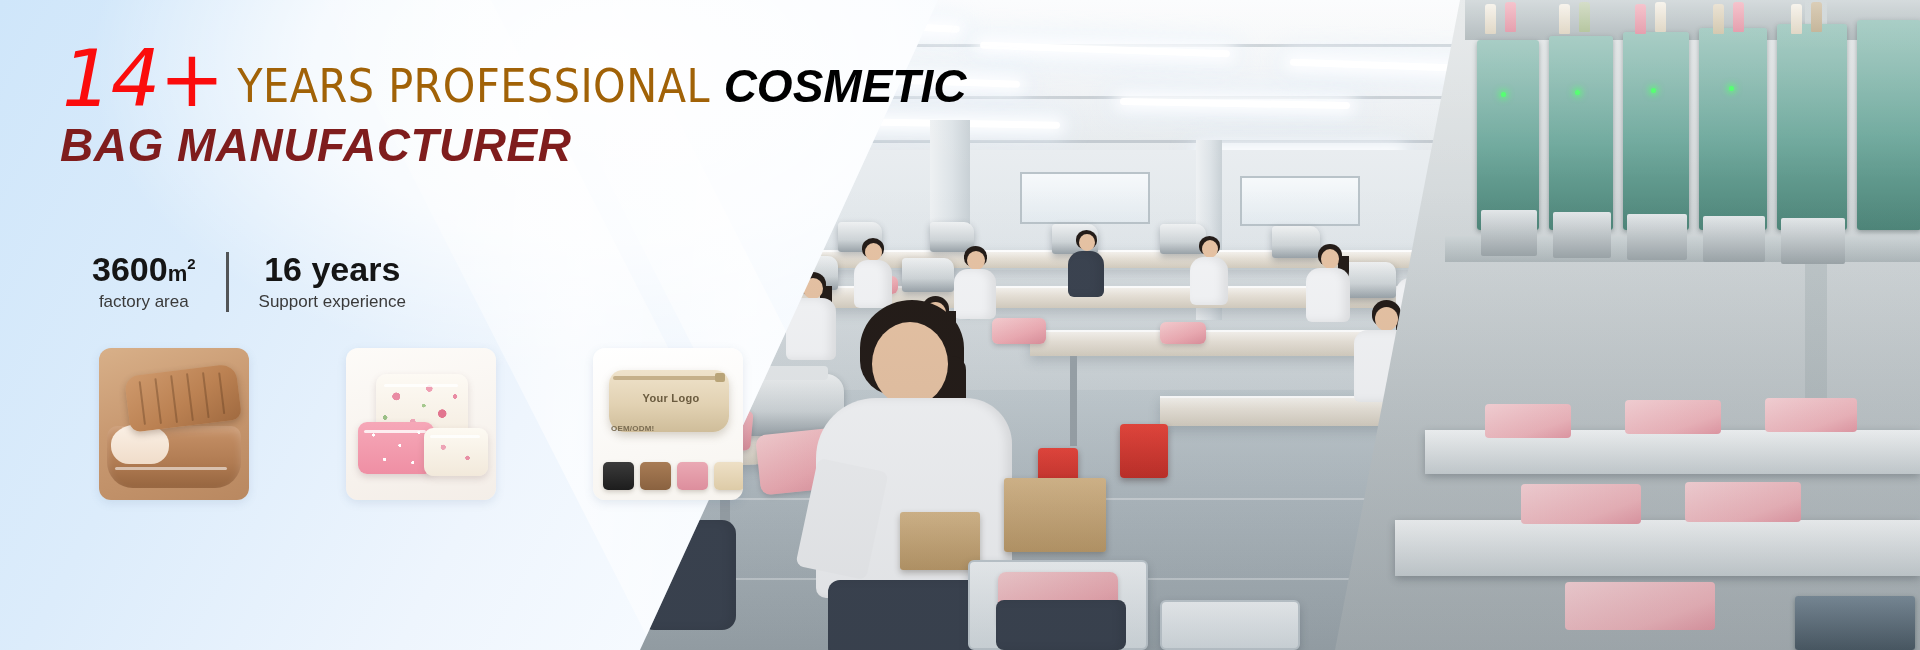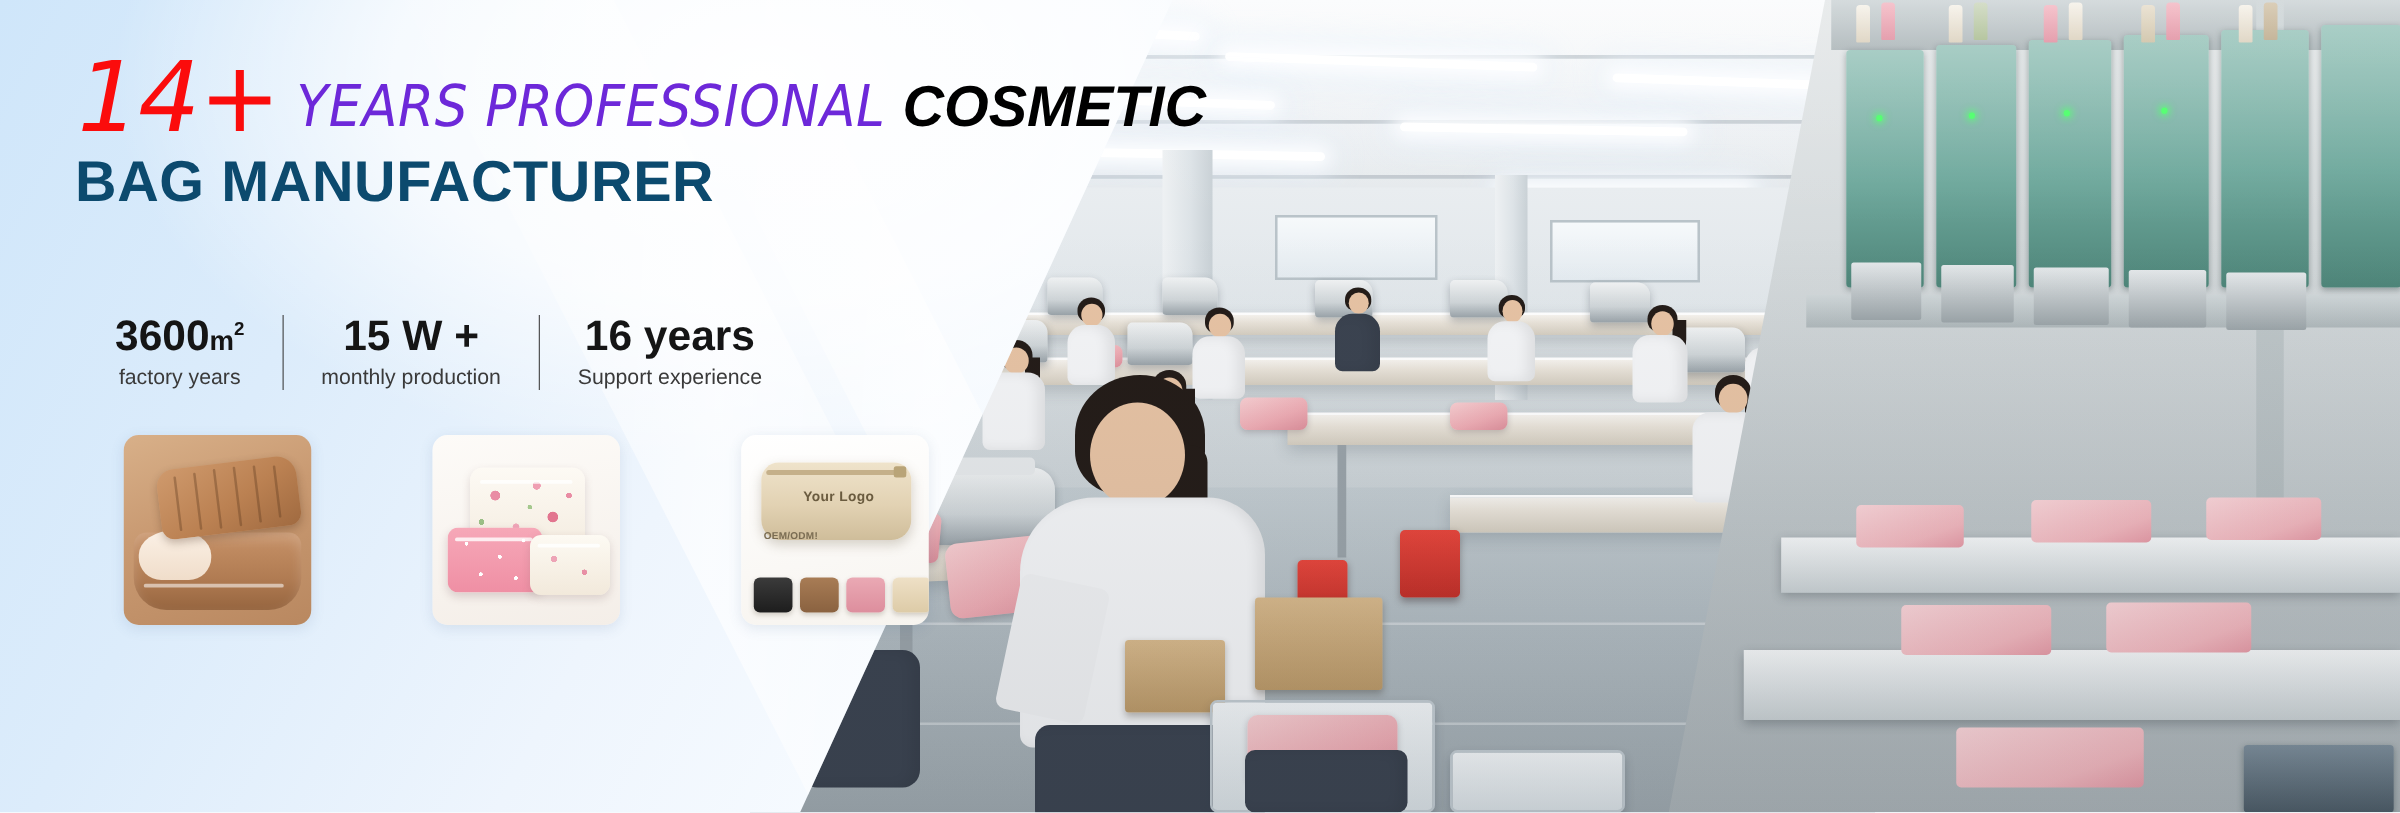--- a/index.html
+++ b/index.html
@@ -241,40 +241,40 @@
     font-size: 78px;
     font-weight: 400;
     font-style: italic;
     color: #fb0c0c;
     letter-spacing: -1px;
     font-family: "DejaVu Sans", sans-serif;
     vertical-align: -4px;
   }
   .h-years {
     font-size: 46px;
-    font-style: italic;
     font-weight: 400;
-    color: #6d28d9;
+    color: #a16207;
     letter-spacing: 0.5px;
     font-family: "DejaVu Sans Condensed", "DejaVu Sans", sans-serif;
   }
   .h-cosmetic {
     font-size: 46px;
     font-style: italic;
     font-weight: 700;
     color: #000000;
     letter-spacing: 0px;
     font-family: "Liberation Sans", sans-serif;
   }
   .headline-2 {
     position: absolute;
     top: 118px; left: 60px;
     font-size: 46px;
+    font-style: italic;
     font-weight: 700;
-    color: #0c4a6e;
+    color: #7f1d1d;
     letter-spacing: 0.5px;
     white-space: nowrap;
     font-family: "Liberation Sans", sans-serif;
   }
 
   .support-pill {
     position: absolute;
     top: 185px; left: 58px;
     height: 38px;
     padding: 0 22px;
@@ -678,27 +678,23 @@
   <div class="headline">
     <span class="h-15plus">14+</span><span class="h-years"> YEARS PROFESSIONAL </span><span class="h-cosmetic">COSMETIC</span>
   </div>
 
   <div class="headline-2">BAG MANUFACTURER</div>
 
 
   <div class="stats">
     <div class="stat">
       <div class="stat-value"><span>3600</span><span class="unit">m</span><span class="sup">2</span></div>
-      <div class="stat-label">factory years</div>
+      <div class="stat-label">factory area</div>
     </div>
     <div class="stat-div"></div>
-    <div class="stat">
-      <div class="stat-value"><span>15 W +</span></div>
-      <div class="stat-label">monthly production</div>
-    </div>
     <div class="stat-div"></div>
     <div class="stat">
       <div class="stat-value"><span>16 years</span></div>
       <div class="stat-label">Support experience</div>
     </div>
   </div>
 
   <div class="cards">
 
     <div class="card card-1">

